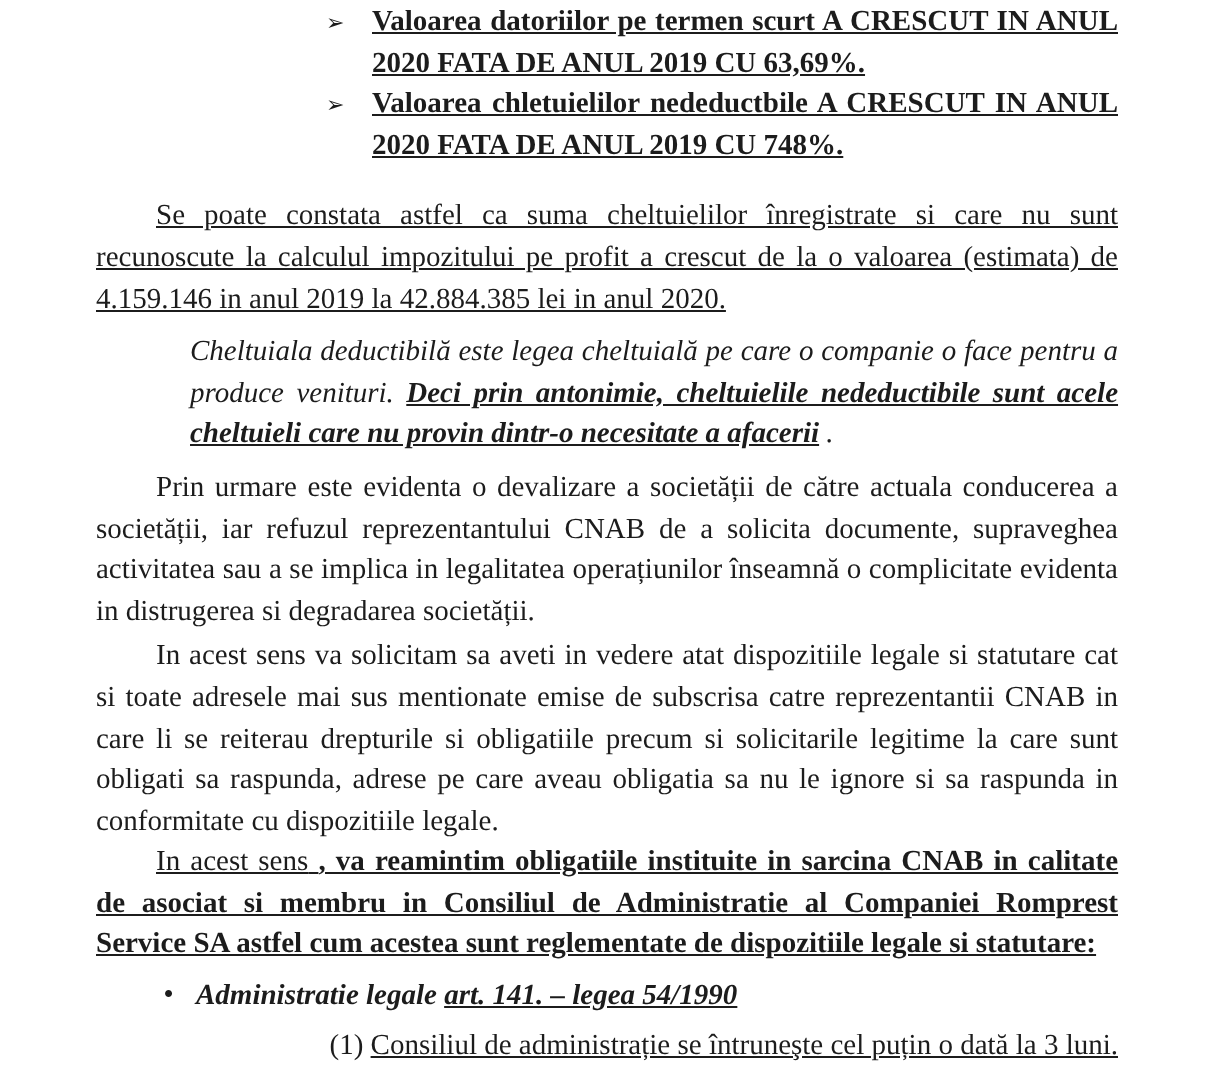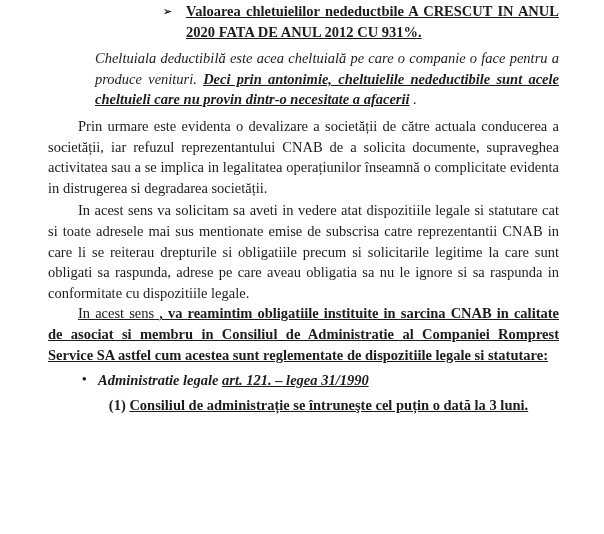--- a/index.html
+++ b/index.html
@@ -58,58 +58,62 @@
     font-style: italic;
     text-align: left;
   }
   .bullet-marker {
     position: absolute;
     left: 0;
     top: -1px;
     font-style: normal;
     font-size: 13px;
   }
-  .legal-item { margin-top: 4px; text-indent: 30px; font-weight: bold; text-align: center; }
+  .legal-item { margin-top: 4px; text-indent: 30px; font-weight: normal; text-align: right; }
   .legal-item.regular { margin-top: 0; font-weight: normal; }
 </style>
 </head>
 <body>
 
 <div class="page">
 
   <ul class="arrow-list">
     <li>
       <span class="arrow-marker">➢</span>
+      <span class="u">Valoarea datoriilor pe termen scurt A CRESCUT IN ANUL 2020 FATA DE ANUL 2019 CU 63,69%.</span>
     </li>
     <li>
       <span class="arrow-marker">➢</span>
-      <span class="u">Valoarea chletuielilor nedeductbile A CRESCUT IN ANUL 2020 FATA DE ANUL 2012 CU 931%.</span>
+      <span class="u">Valoarea chletuielilor nedeductbile A CRESCUT IN ANUL 2020 FATA DE ANUL 2019 CU 748%.</span>
     </li>
   </ul>
 
+  <p class="p-constata">
+    <span class="u">Se poate constata astfel ca suma cheltuielilor înregistrate si care nu sunt recunoscute la calculul impozitului pe profit a crescut de la o valoarea (estimata)  de 4.159.146 in anul 2019 la  42.884.385 lei in anul 2020.</span>
+  </p>
 
   <p class="quote">
-    <span>Cheltuiala deductibilă este acea cheltuială pe care o companie o face pentru a produce venituri. </span>
+    <span>Cheltuiala deductibilă este legea cheltuială pe care o companie o face pentru a produce venituri. </span>
     <span class="b u">Deci prin antonimie, cheltuielile nedeductibile sunt acele cheltuieli care nu provin dintr-o necesitate a afacerii</span>
     <span>.</span>
   </p>
 
   <p class="p-prin">Prin urmare este evidenta o devalizare a societății de către actuala conducerea a societății, iar refuzul reprezentantului CNAB de a solicita documente, supraveghea activitatea sau a se implica in legalitatea operațiunilor înseamnă o complicitate evidenta in distrugerea si degradarea societății.</p>
 
   <p class="p-solicitam">In acest sens va solicitam sa aveti in vedere atat dispozitiile legale si statutare cat si toate adresele mai sus mentionate emise de subscrisa catre reprezentantii CNAB in care li se reiterau drepturile si obligatiile precum si solicitarile legitime la care sunt obligati sa raspunda, adrese pe care aveau obligatia sa nu le ignore si sa raspunda in conformitate cu dispozitiile legale.</p>
 
   <p class="p-reamintim">
     <span>In acest sens</span>
     <span class="b u">, va reamintim obligatiile instituite in sarcina CNAB  in calitate de asociat si membru in Consiliul de Administratie al Companiei Romprest Service SA astfel cum acestea sunt reglementate de dispozitiile legale si statutare:</span>
   </p>
 
   <p class="legal-bullet">
     <span class="bullet-marker">•</span>
     <span>Administratie legale </span>
-    <span class="u">art. 121. – legea 31/1990</span>
+    <span class="u">art. 141. – legea 54/1990</span>
   </p>
 
   <p class="legal-item">
     <span>(1) </span>
     <span class="u">Consiliul de administrație se întruneşte cel puțin o dată la 3 luni.</span>
   </p>
 
   <p class="legal-item regular">
     
     

